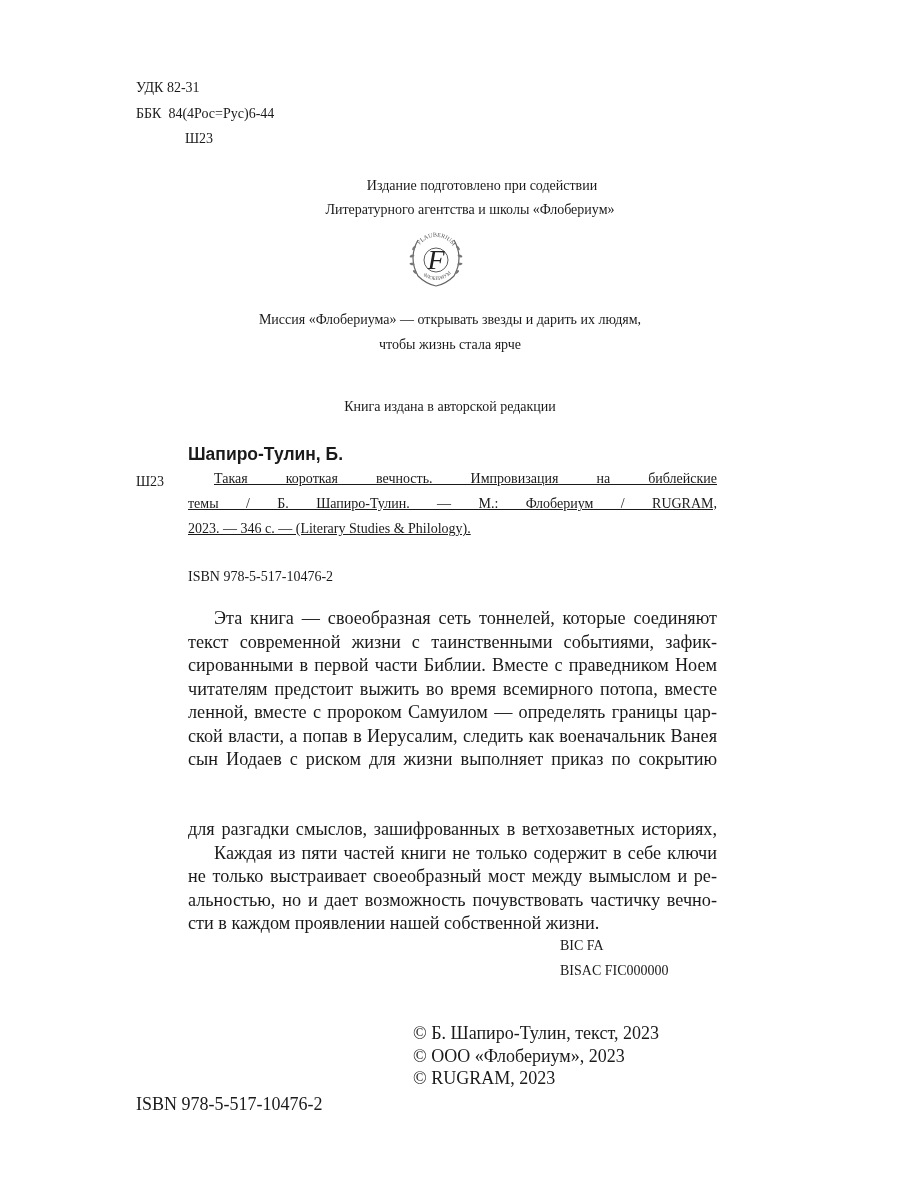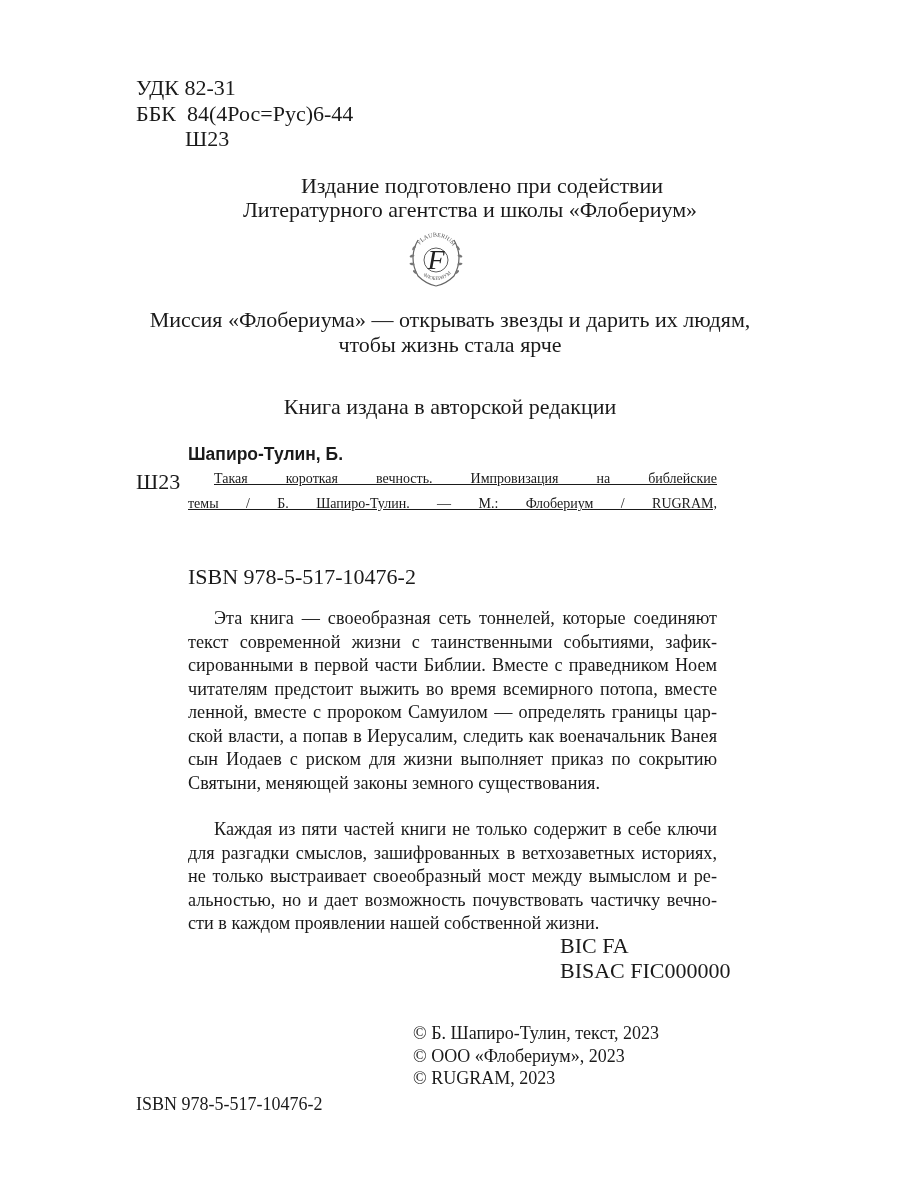--- a/index.html
+++ b/index.html
@@ -1,19 +1,19 @@
 <!DOCTYPE html>
 <html><head>
 <meta charset="utf-8">
 <style>
   html, body { margin:0; padding:0; background:#ffffff; }
   body { width:900px; height:1200px; position:relative; overflow:hidden;
          font-family:"Liberation Serif","DejaVu Serif",serif; color:#1a1a1a; }
   .abs { position:absolute; white-space:nowrap; }
-  .fs { font-size:22px; line-height:23px; }
+  .fs { font-size:14px; line-height:23px; }
   .center { left:0; width:900px; text-align:center; }
   .bold { font-weight:bold; }
   .para { position:absolute; left:188px; width:529px; font-size:18.2px; line-height:23.5px;
           text-align:justify; white-space:normal; }
   .para .ln { display:block; text-align:justify; text-align-last:justify; height:23.5px; }
   .para .ln.last { text-align-last:left; }
   .indent { text-indent:26px; }
   .logo { position:absolute; left:404px; top:226px; width:64px; height:64px; }
 </style>
 </head>
@@ -54,37 +54,37 @@
 <div class="abs fs center" style="top:308px;">Миссия «Флобериума» — открывать звезды и дарить их людям,</div>
 <div class="abs fs center" style="top:333px;">чтобы жизнь стала ярче</div>
 
 <div class="abs fs center" style="top:395px;">Книга издана в авторской редакции</div>
 
 <div class="abs fs bold" style="left:188px;top:443px;font-family:'Liberation Sans','DejaVu Sans',sans-serif;font-size:17.5px;">Шапиро-Тулин, Б.</div>
 <div class="abs fs" style="left:136px;top:470px;">Ш23</div>
 <div class="para" style="top:466px;font-size:14px;line-height:25px;text-decoration:underline;">
   <span class="ln indent" style="height:25px;">Такая короткая вечность. Импровизация на библейские</span>
   <span class="ln" style="height:25px;">темы / Б. Шапиро-Тулин. — М.: Флобериум / RUGRAM,</span>
+  <span class="ln last" style="height:25px;">2023. — 346 с. — (Literary Studies &amp; Philology).</span>
 </div>
 
 <div class="abs fs" style="left:188px;top:565px;">ISBN 978-5-517-10476-2</div>
 
 <div class="para" style="top:607px;">
   <span class="ln indent">Эта книга — своеобразная сеть тоннелей, которые соединяют</span>
   <span class="ln">текст современной жизни с таинственными событиями, зафик-</span>
   <span class="ln">сированными в первой части Библии. Вместе с праведником Ноем</span>
   <span class="ln">читателям предстоит выжить во время всемирного потопа, вместе</span>
   <span class="ln">ленной, вместе с пророком Самуилом — определять границы цар-</span>
   <span class="ln">ской власти, а попав в Иерусалим, следить как военачальник Ванея</span>
   <span class="ln">сын Иодаев с риском для жизни выполняет приказ по сокрытию</span>
-  <span class="ln last">Святыни, меняющей законы земного существования.</span>
 </div>
 <div class="para" style="top:818px;">
+  <span class="ln">для разгадки смыслов, зашифрованных в ветхозаветных историях,</span>
   <span class="ln indent">Каждая из пяти частей книги не только содержит в себе ключи</span>
-  <span class="ln">для разгадки смыслов, зашифрованных в ветхозаветных историях,</span>
   <span class="ln">не только выстраивает своеобразный мост между вымыслом и ре-</span>
   <span class="ln">альностью, но и дает возможность почувствовать частичку вечно-</span>
   <span class="ln last">сти в каждом проявлении нашей собственной жизни.</span>
 </div>
 
 <div class="abs fs" style="left:560px;top:934px;">BIC FA</div>
 <div class="abs fs" style="left:560px;top:959px;">BISAC FIC000000</div>
 
 <div class="abs" style="left:136px;top:1093px;font-size:18px;line-height:22px;">ISBN 978-5-517-10476-2</div>
 <div class="abs" style="left:413px;top:1022px;font-size:18px;line-height:22.5px;">

